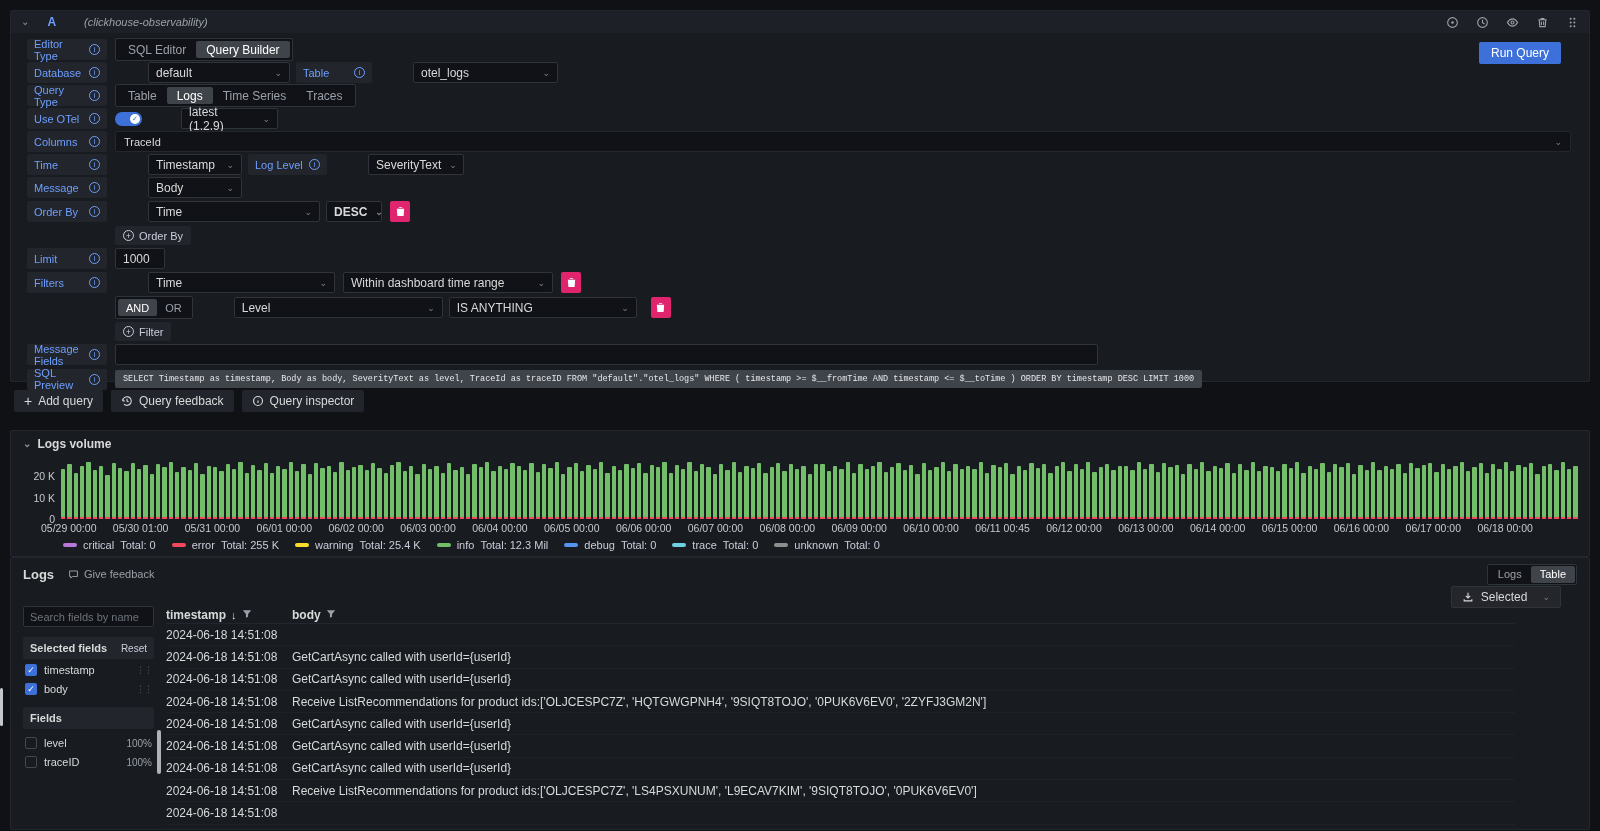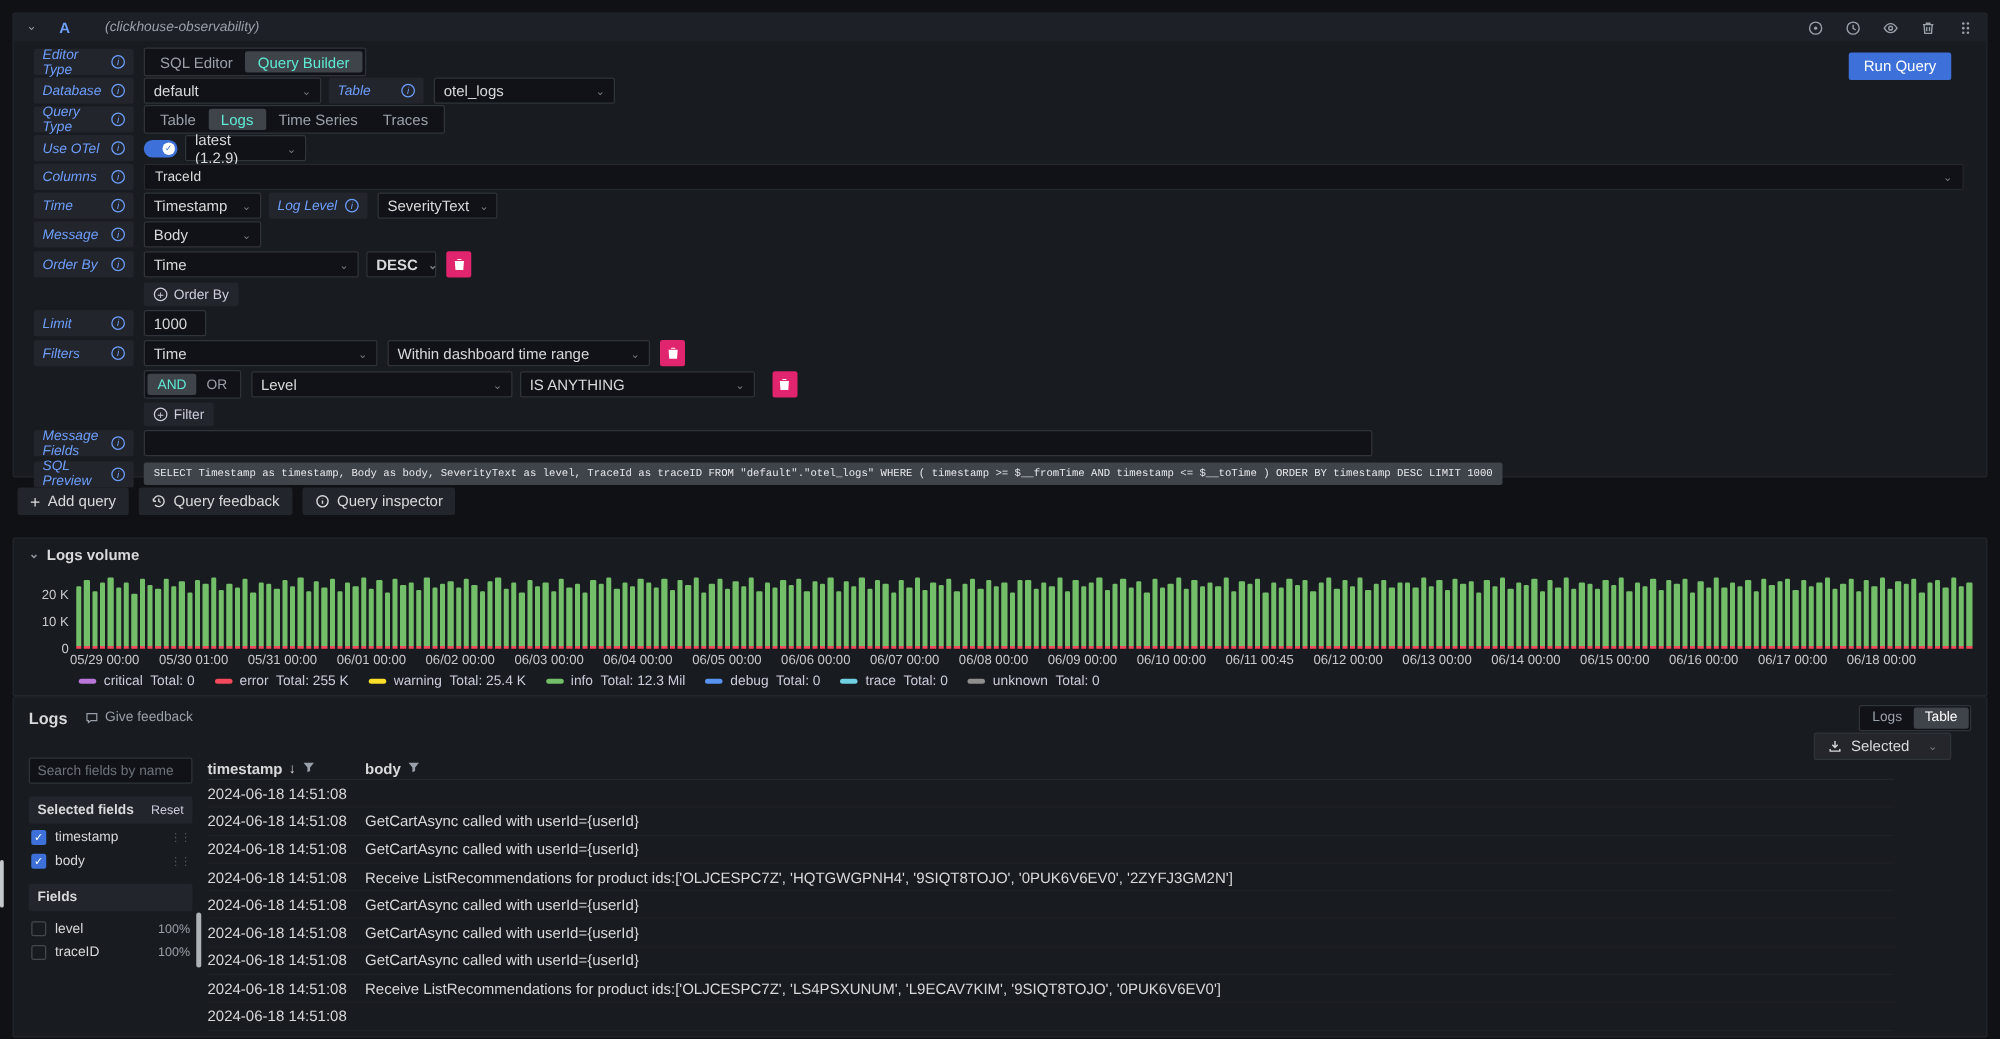--- a/index.html
+++ b/index.html
@@ -15,30 +15,30 @@
   .caret { color:#8e959e; font-size:10px; cursor:pointer; line-height:1; }
   .refid { color:#6e9fff; font-size:12px; font-weight:bold; margin-left:8px; }
   .dsname { color:#9aa0a9; font-size:11px; font-style:italic; margin-left:18px; }
   .qe-header-icons { margin-left:auto; display:flex; gap:16px; align-items:center; }
   .hicon { width:14px; height:14px; color:#9aa0a9; display:flex; align-items:center; justify-content:center; cursor:pointer; }
   .hicon svg { width:13px; height:13px; fill:none; stroke:#9aa0a9; stroke-width:1.2; }
   .run-btn { position:absolute; top:31px; right:28px; height:22px; padding:0 12px; background:#3d71d9; border:none; border-radius:2px; color:#fff; font-size:12px; font-weight:500; cursor:pointer; font-family:inherit; }
   .qe-body { padding:6px 16px 0 16px; position:relative; }
 
   .frow { display:flex; align-items:center; margin-bottom:2px; height:21px; }
-  .flabel { width:80px; min-width:80px; background:#22252b; color:#6e9fff; font-size:11px; font-weight:500; height:21px; display:flex; align-items:center; justify-content:space-between; padding:0 7px; border-radius:2px; margin-right:8px;font-style:italic; }
+  .flabel { width:80px; min-width:80px; background:#22252b; color:#6e9fff; font-size:11px; font-weight:500; height:21px; display:flex; align-items:center; justify-content:space-between; padding:0 7px; border-radius:2px; margin-right:8px; }
   .flabel.inline { width:76px; min-width:76px; margin-left:6px; }
   .info-i { width:11px; height:11px; min-width:11px; border:1px solid #6e9fff; border-radius:50%; font-size:8px; display:flex; align-items:center; justify-content:center; color:#6e9fff; }
-  .select { height:21px; background:#111217; border:1px solid #2f343b; border-radius:2px; display:flex; align-items:center; justify-content:space-between; padding:0 7px; font-size:12px; color:#d8d9da; cursor:pointer; }
+  .select { height:21px; background:#111217; border:1px solid #2f343b; border-radius:2px; display:flex; align-items:center; justify-content:space-between; padding:0 7px; font-size:12px; color:#d8d9da; cursor:pointer;margin-left:33px; }
   .chev { color:#7b8087; font-size:9px; margin-left:8px; }
   .tinput { height:21px; background:#111217; border:1px solid #2f343b; border-radius:2px; color:#d8d9da; font-size:12px; padding:0 7px; font-family:inherit; }
 
   .radio-group { display:flex; border:1px solid #2f343b; border-radius:2px; background:#111217; padding:2px; height:23px; align-items:center; }
   .radio-item { height:17px; display:flex; align-items:center; padding:0 10px; font-size:12px; color:#9aa0a9; border-radius:2px; cursor:pointer; white-space:nowrap; }
-  .radio-item.active { background:#3f434a; color:#5eead4; font-weight:500;text-align:center; }
+  .radio-item.active { background:#3f434a; color:#ffffff; font-weight:500;text-align:center; }
 
   .toggle { width:27px; height:14px; border-radius:8px; background:#3d71d9; position:relative; cursor:pointer; margin-right:6px; }
   .toggle .knob { position:absolute; right:2px; top:2px; width:10px; height:10px; border-radius:50%; background:#fff; color:#3d71d9; font-size:7px; display:flex; align-items:center; justify-content:center; }
 
   .trash-btn { width:20px; height:21px; background:#e0246d; border:none; border-radius:2px; margin-left:8px; display:flex; align-items:center; justify-content:center; cursor:pointer; }
   .trash-btn svg { width:11px; height:11px; fill:#fff; }
   .add-btn { height:19px; background:#22252b; border:none; border-radius:2px; color:#ccccdc; font-size:11px; padding:0 8px; display:flex; align-items:center; gap:5px; cursor:pointer; font-family:inherit; }
   .circle-plus { width:11px; height:11px; border:1px solid #ccccdc; border-radius:50%; font-size:9px; display:flex; align-items:center; justify-content:center; }
 
   .andor { display:flex; border:1px solid #2f343b; border-radius:2px; background:#111217; padding:2px; height:23px; margin-right:8px; }
@@ -53,21 +53,21 @@
 
   
   .volume-panel { left:10px; top:430px; width:1580px; height:127px; padding:6px 12px; }
   .vp-title { display:flex; align-items:center; gap:6px; font-size:12px; font-weight:bold; color:#d8d9da; }
   .chart-wrap { position:relative; margin-top:10px; }
   .chart-area { display:flex; }
   .yaxis { position:relative; width:38px; font-size:10.5px; color:#c7c9cc; }
   .ylab { position:absolute; right:6px; }
   .plot { flex:1; height:58px; display:flex; align-items:flex-end; gap:2px; }
   .bar { flex:1 1 auto; background:linear-gradient(to top,#f2495c 0 2px,#73bf69 2px 100%); border-radius:1px 1px 0 0; }
-  .xaxis { display:flex; justify-content:space-between; margin-left:33px; padding-right:44px; font-size:10.5px; color:#c7c9cc; margin-top:3px; }
+  .xaxis { display:flex; justify-content:space-between; margin-left:18px; padding-right:44px; font-size:10.5px; color:#c7c9cc; margin-top:3px; }
   .legend { display:flex; gap:16px; margin-left:40px; margin-top:5px; font-size:11px; color:#ccccdc; align-items:center; }
   .legend-item { display:flex; align-items:center; gap:6px; cursor:pointer; }
   .dash { width:14px; height:4px; border-radius:2px; }
   .legend-total { color:#ccccdc; }
 
   
   .logs-panel { left:10px; top:557px; width:1580px; height:273px; padding:6px 12px; overflow:hidden; }
   .lp-header { display:flex; align-items:center; gap:14px; height:20px; }
   .lp-title { font-size:13px; font-weight:bold; color:#d8d9da; }
   .feedback { display:flex; align-items:center; gap:5px; color:#9aa0a9; font-size:11px; cursor:pointer; }

